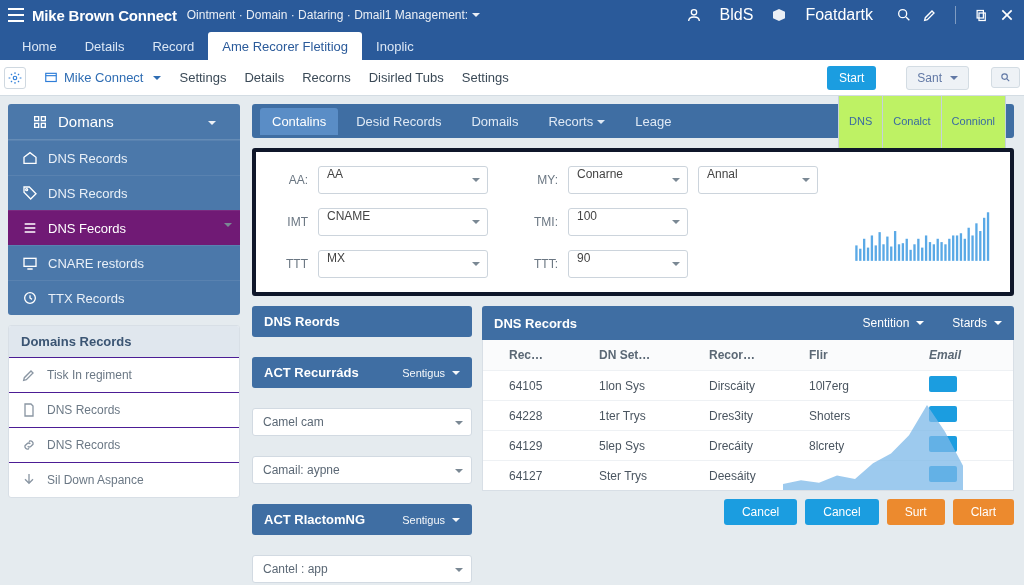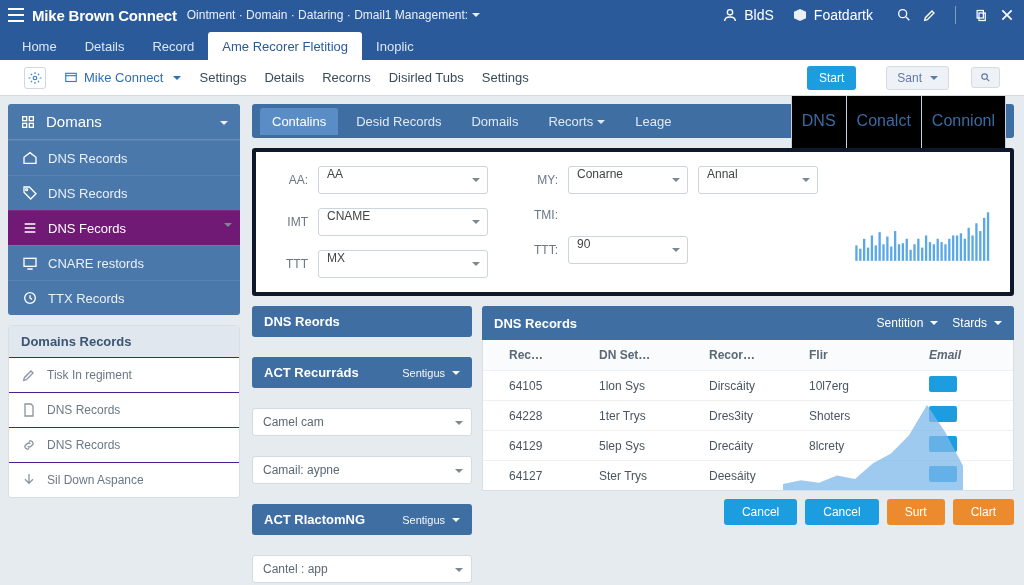--- a/index.html
+++ b/index.html
@@ -5,56 +5,56 @@
   * { box-sizing: border-box; margin: 0; padding: 0; font-family: "Segoe UI", Arial, sans-serif; }
   body { width: 1024px; height: 585px; overflow: hidden; background: #e5ebef; font-size: 12px; color: #333; }
   
   .topbar { height: 30px; background: #2a5a9a; color: #fff; display: flex; align-items: center; padding: 0 8px; gap: 8px; }
   .hamburger { width: 16px; height: 14px; display: flex; flex-direction: column; justify-content: space-between; cursor: pointer; }
   .hamburger span { height: 2px; background: #fff; }
   .brand { font-size: 15px; font-weight: 600; letter-spacing: -0.2px; }
   .crumbs { font-size: 12px; opacity: 0.9; margin-left: 2px; }
   .top-spacer { flex: 1; }
   .top-icn { width: 18px; height: 18px; display:flex; align-items:center; justify-content:center; cursor:pointer; }
-  .top-txt { font-size: 14px; margin-left:2px; }
+  .top-txt { font-size: 16px; margin-left:14px; }
   .top-group { display:flex; align-items:center; gap:4px; margin-left:10px; cursor:pointer;}
   
   .ptabs { height: 30px; background: #2a5a9a; display: flex; align-items: flex-end; padding-left: 8px; }
   .ptab { color: #dbe7f5; padding: 7px 14px 6px; font-size: 13px; cursor:pointer; }
   .ptab.active { background: #fff; color: #2a5a9a; border-radius: 3px 3px 0 0; }
   
-  .subbar { height: 36px; background: #fff; border-bottom: 1px solid #d3dce3; display: flex; align-items: center; padding: 0 24px; gap: 18px; }
+  .subbar { height: 36px; background: #fff; border-bottom: 1px solid #d3dce3; display: flex; align-items: center; padding: 0 4px; gap: 18px; }
   .gearbtn { width: 22px; height: 22px; border:1px solid #cfd8e0; border-radius:3px; display:flex; align-items:center; justify-content:center; color:#2f7ed8; cursor:pointer;}
   .conn-drop { display:flex; align-items:center; gap:6px; color:#2f6db3; font-size:13px; cursor:pointer; }
   .sublink { color:#3b4a57; font-size:13px; cursor:pointer; }
   .sub-spacer { flex:1; }
   .start-btn { background:#1b9de0; color:#fff; border:none; border-radius:3px; padding:5px 12px; font-size:12px; cursor:pointer;}
   .sort-btn { background:#eef2f6; border:1px solid #d3dce3; color:#6178a5; border-radius:3px; padding:4px 10px; font-size:12px; margin-left:12px; cursor:pointer; display:inline-flex; align-items:center; gap:4px;}
   .sort-s  { background:#eef2f6; border:1px solid #d3dce3; color:#6178a5; border-radius:3px; padding:4px 8px; font-size:12px; margin-left:4px; cursor:pointer;}
   
   .layout { display:flex; height: calc(585px - 96px); }
   
   .sidebar { width: 248px; padding: 8px 8px 0 8px; display:flex; flex-direction:column; gap:10px; }
   .side-panel { background:#4b78aa; border-radius:3px; overflow:hidden; }
-  .side-head { display:flex; align-items:center; gap:10px; padding:9px 12px; color:#fff; font-size:15px; cursor:pointer; border-bottom:1px solid rgba(255,255,255,0.15);}
+  .side-head { display:flex; align-items:center; gap:10px; padding:9px 24px; color:#fff; font-size:15px; cursor:pointer; border-bottom:1px solid rgba(255,255,255,0.15);}
   .side-head .chev { margin-left:auto; opacity:0.9;}
   .side-item { display:flex; align-items:center; gap:10px; padding:9px 14px; color:#e9f0f8; font-size:13px; cursor:pointer; border-top:1px solid rgba(255,255,255,0.08);}
   .side-item.sel { background:#701a75; color:#fff; }
   .side-second { background:#fff; border:1px solid #d8dfe6; border-radius:3px; overflow:hidden; }
   .side2-head { background:#e0e7ee; color:#3b5573; font-weight:600; padding:8px 12px; font-size:13px; }
   .side2-item { display:flex; align-items:center; gap:10px; padding:9px 12px; color:#6b7885; border-top:1px solid #4c1d95; font-size:12px; cursor:pointer;}
   .ico { width:16px; height:16px; flex:0 0 16px; }
   
   .content { flex:1; padding: 8px 10px 0 4px; display:flex; flex-direction:column; gap:10px; overflow:hidden; }
   .tabstrip { background:#3f6ea3; border-radius:3px; height:34px; display:flex; align-items:center; padding:0 8px; gap:6px; }
   .tstab { color:#dfe9f5; padding:6px 12px; font-size:13px; cursor:pointer; border-radius:3px 3px 0 0;}
   .tstab.active { background:#5a8dc6; color:#fff; }
   .ts-spacer { flex:1; }
   .pill-group { display:flex; gap:0; }
-  .pill { background:#000000; color:#3a6aa2; border:1px solid #c5d1dd; padding:22px 10px; font-size:16px; cursor:pointer;}
+  .pill { background:#bef264; color:#3a6aa2; border:1px solid #c5d1dd; padding:22px 10px; font-size:11px; cursor:pointer;}
   .pill:first-child { border-radius:3px 0 0 3px; }
   .pill:last-child  { border-radius:0 3px 3px 0; border-left:none;}
   .pill:nth-child(2){ border-left:none;}
   
   .formcard { background:#fff; border:4px solid #0f172a; border-radius:3px; padding:14px 18px; display:flex; gap:36px; position:relative; }
   .formcol { display:flex; flex-direction:column; gap:14px; }
   .frow { display:flex; align-items:center; gap:10px; }
   .flabel { width:34px; text-align:right; color:#6a7682; font-size:12px; }
   .sel { position:relative; }
   .sel select, .sel .fake { width:170px; height:28px; border:1px solid #ccd4dc; border-radius:3px; background:#fff; padding:0 24px 0 8px; font-size:12px; color:#444; appearance:none; cursor:pointer;}
@@ -64,21 +64,21 @@
   
   .lower { display:flex; gap:10px; min-height:0; }
   .leftstack { width:220px; display:flex; flex-direction:column; gap:20px; }
   .panelhead { background:#3f6ea3; color:#fff; border-radius:3px; padding:8px 12px; font-size:13px; font-weight:600; display:flex; align-items:center;}
   .panelhead .tag { margin-left:auto; font-size:11px; font-weight:400; opacity:0.95; display:flex; align-items:center; gap:3px;}
   .mini-sel { background:#fff; border:1px solid #d2dae2; border-radius:3px; height:28px; display:flex; align-items:center; padding:0 24px 0 10px; font-size:12px; color:#5b6875; position:relative; cursor:pointer;}
   .mini-sel::after{ content:""; position:absolute; right:8px; top:12px; border:4px solid transparent; border-top-color:#7a8894;}
   
   .tablewrap { flex:1; display:flex; flex-direction:column; }
   .tblhead { background:#3f6ea3; color:#fff; border-radius:3px 3px 0 0; height:34px; display:flex; align-items:center; padding:0 12px; font-size:13px; font-weight:600;}
-  .tblhead .r { margin-left:auto; display:flex; gap:14px; font-size:12px; font-weight:400;}
+  .tblhead .r { margin-left:auto; display:flex; gap:28px; font-size:12px; font-weight:400;}
   .tblhead .r span { display:flex; align-items:center; gap:3px; cursor:pointer;}
   .tbl { background:#fff; border:1px solid #d8dfe6; border-top:none; position:relative; }
   .tr { display:flex; align-items:center; height:30px; border-top:1px solid #eef1f4; font-size:12px; color:#4a5560;}
   .tr.head { background:#fafbfc; font-weight:600; color:#5b6875; border-top:none;}
   .td { padding:0 26px; overflow:hidden; white-space:nowrap; text-overflow:ellipsis;}
   .c1{width:90px} .c2{width:110px} .c3{width:100px} .c4{width:120px} .c5{flex:1; text-align:left; padding-right:14px;font-style:italic;}
   .badge { display:inline-block; width:28px; height:16px; background:#1b9de0; border-radius:2px;}
   .areaspark { position:absolute; right:50px; bottom:0; width:180px; height:90px; pointer-events:none;}
   
   .btnrow { display:flex; justify-content:flex-end; gap:8px; padding:8px 0 0; }
@@ -299,20 +299,23 @@
             <span class="flabel">MY:</span>
             <div class="sel sm">
               <div class="fake">Conarne</div>
             </div>
             <div class="sel sm">
               <div class="fake">Annal</div>
             </div>
           </div>
         <div class="frow">
             <span class="flabel">TMI:</span>
+            <div class="sel sm">
+              <div class="fake">100</div>
+            </div>
           </div>
         <div class="frow">
             <span class="flabel">TTT:</span>
             <div class="sel sm">
               <div class="fake">90</div>
             </div>
           </div>
       </div>
       <svg class="spark" id="sparkbars" viewBox="0 0 220 92">
           <rect x="2" y="67.36" width="3.702857142857143" height="24.64" fill="#5aa9e6"></rect>

